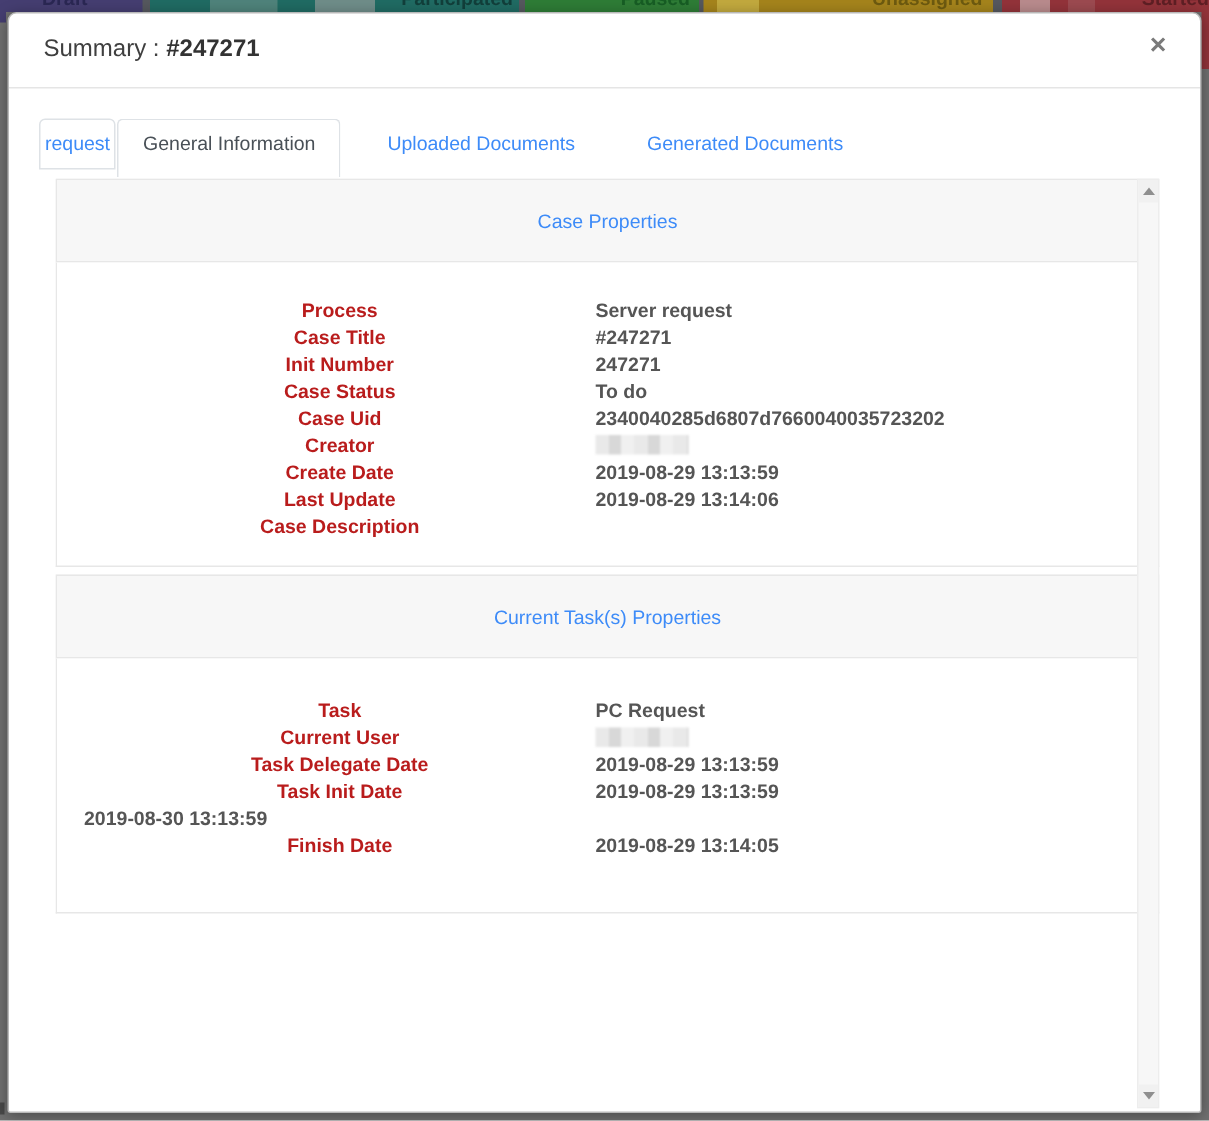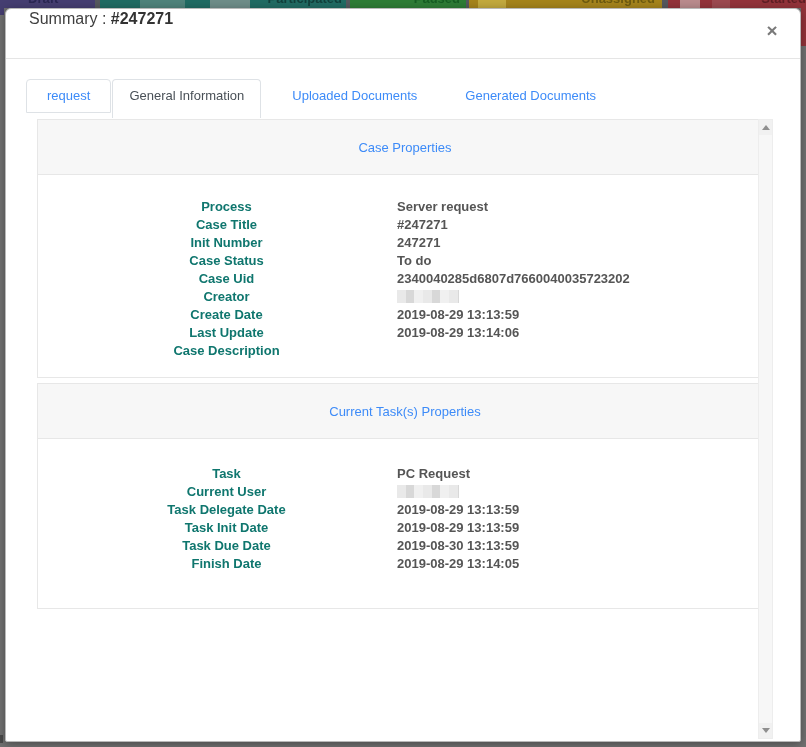--- a/index.html
+++ b/index.html
@@ -19,36 +19,36 @@
   .bg-left-notch { position:absolute; left:0; top:8px; width:4px; height:7px; }
   .bg-right-card { position:absolute; right:0; top:8px; width:5px; height:38px; }
   .bg-bottom-chip { position:absolute; left:0; top:735px; width:3px; height:8px; background:#4a4a4a; }
 
   
   .modal {
     position:absolute; left:5px; top:8px; width:796px; height:734px;
     background:#fff; border:1px solid #b9b9b9; border-radius:6px 6px 2px 2px;
     box-shadow:0 2px 10px rgba(0,0,0,.35);
   }
-  .modal-header { position:relative; height:50px; padding:1px 20px 0 23px; border-bottom:1px solid #e5e5e5; }
+  .modal-header { position:relative; height:50px; padding:15px 20px 0 23px; border-bottom:1px solid #e5e5e5; }
   .modal-title { font-size:16px; color:#3f3f3f; }
   .modal-title b { color:#333; }
   .close-btn {
     position:absolute; right:16px; top:10px; width:24px; height:24px;
     background:none; border:none; font-size:19px; font-weight:700; color:#7a7a7a;
     line-height:24px; text-align:center; cursor:pointer;
   }
   .modal-body { padding:20px 19px 0 20px; }
 
   
   .tabs { display:flex; align-items:flex-start; height:40px; }
   .tab { font-size:13px; white-space:nowrap; cursor:pointer; background:#fff; }
   .tab-boxed {
     color:#3d8bf8; border:1px solid #dee2e6; border-radius:4px 4px 0 0;
-    padding:8px 20px 9px;
+    padding:8px 3px 9px;
   }
   .tab-active {
     color:#495057; border:1px solid #dee2e6; border-bottom:none; border-radius:4px 4px 0 0;
     padding:8px 16px 15px; margin-left:1px;
   }
   .tab-plain { color:#3d8bf8; border:1px solid transparent; padding:8px 16px 9px; margin-left:14px; }
 
   
   .scroll-area { position:relative; margin-left:11px; width:736px; height:620px; overflow:hidden; }
   .scroll-content { width:736px;text-align:center; }
@@ -69,21 +69,21 @@
     background:#f7f7f7; border:1px solid #e7e7e7;
     padding:20px 31px 19px; font-size:13px;
   }
   .panel-heading a { color:#3d8bf8; text-decoration:none; cursor:pointer; }
   .panel-body {
     background:#fff; border:1px solid #e7e7e7; border-top:none;
     padding:24px 18px 16px;
   }
   .panel-body.tasks { padding:27px 18px 34px; }
   .prop-row { display:flex; height:18px; font-size:13px; line-height:15px; }
-  .prop-label { flex:0 0 341px; font-weight:700; color:#0f766e; }
+  .prop-label { flex:0 0 341px; font-weight:700; color:#b91c1c; }
   .prop-value { color:#555;font-weight:bold; }
   .redacted {
     display:inline-block; width:62px; height:13px; margin-top:1px;
     background:repeating-linear-gradient(90deg,#e9e9e9 0 9px,#d8d8d8 9px 17px,#f0f0f0 17px 26px);
     filter:blur(.6px);
   }
 </style>
 </head>
 <body>
 
@@ -200,21 +200,20 @@
     <div class="prop-label">Task Delegate Date</div>
     <div class="prop-value">2019-08-29 13:13:59</div>
   </div>
 
   <div class="prop-row">
     <div class="prop-label">Task Init Date</div>
     <div class="prop-value">2019-08-29 13:13:59</div>
   </div>
 
   <div class="prop-row">
-    <div class="prop-label">Task Due Date</div>
     <div class="prop-value">2019-08-30 13:13:59</div>
   </div>
 
   <div class="prop-row">
     <div class="prop-label">Finish Date</div>
     <div class="prop-value">2019-08-29 13:14:05</div>
   </div>
 </div>
   </div>
 </div>

